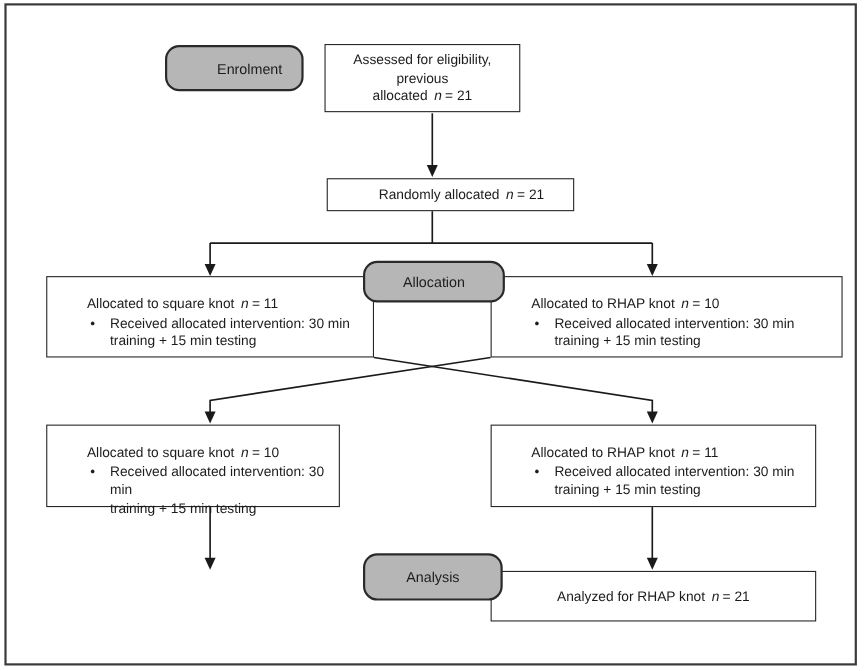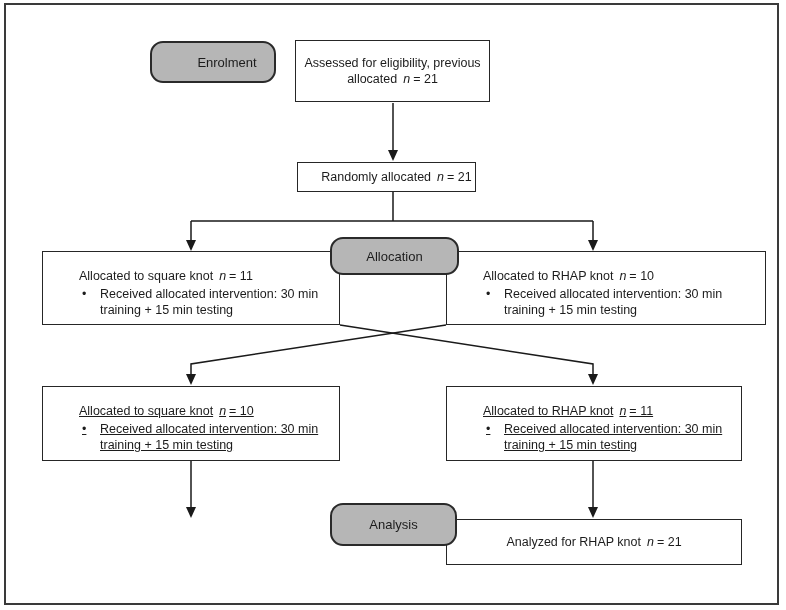--- a/index.html
+++ b/index.html
@@ -70,26 +70,26 @@
     box-sizing: border-box;
     z-index: 4;
     display: flex;
     align-items: center;
     justify-content: center;
     font-size: 13px;
   }
   .ribbon-enrolment  { left: 150px; top: 41px;  width: 126px; height: 42px; padding-left: 28px; }
   .ribbon-allocation { left: 330px; top: 237px; width: 129px; height: 38px; }
   .ribbon-analysis   { left: 330px; top: 503px; width: 127px; height: 43px; }
-  .box-assessed   { left: 295px; top: 40px;  width: 195px; height: 62px; }
-  .box-randomized { left: 297px; top: 162px; width: 179px; height: 30px; padding-left: 20px; }
+  .box-assessed   { left: 295px; top: 40px;  width: 178px; height: 62px; }
+  .box-randomized { left: 297px; top: 162px; width: 225px; height: 30px; padding-left: 20px; }
   .box-r1l { left: 42px;  top: 251px; width: 298px; height: 74px; }
   .box-r1r { left: 446px; top: 251px; width: 320px; height: 74px; }
-  .box-r2l { left: 42px;  top: 386px; width: 298px; height: 75px; text-decoration: underline; }
-  .box-r2r { left: 446px; top: 386px; width: 296px; height: 75px; text-decoration: underline; }
+  .box-r2l { left: 42px;  top: 386px; width: 267px; height: 75px; }
+  .box-r2r { left: 446px; top: 386px; width: 296px; height: 75px; }
   .box-r3l { left: 42px;  top: 519px; width: 298px; height: 47px; }
   .box-r3r { left: 446px; top: 519px; width: 296px; height: 46px; }
 </style>
 </head>
 <body>
 
 <div class="canvas">
 
   <div class="frame"></div>
 

